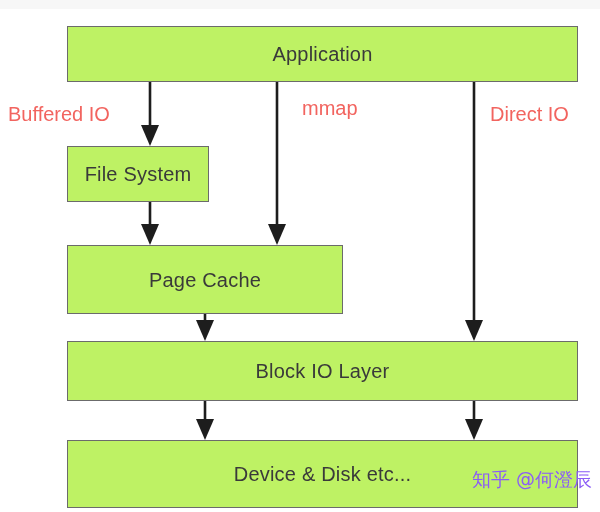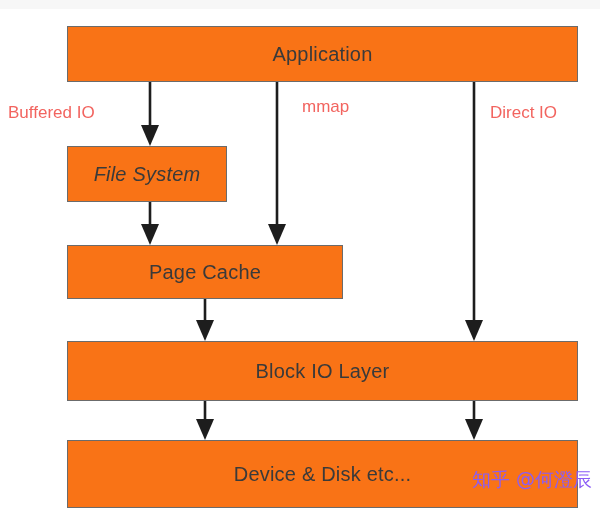--- a/index.html
+++ b/index.html
@@ -24,42 +24,42 @@
     left: 0;
     top: 0;
     width: 600px;
     height: 9px;
     background: #f7f7f7;
   }
   .node {
     position: absolute;
     box-sizing: border-box;
     border: 1.4px solid #6b6b6b;
-    background: #f97316;
+    background: #bef264;
     display: flex;
     align-items: center;
     justify-content: center;
     color: #333333;
     letter-spacing: 0.2px;
   }
   .node-label {
     font-size: 20px;
     line-height: 1;
     color: #3a3a3a;
     white-space: nowrap;
   }
   #node-application { left: 67px; top: 26px;  width: 511px; height: 56px; }
-  #node-filesystem  { left: 67px; top: 146px; width: 160px; height: 56px; font-style: italic; }
-  #node-pagecache   { left: 67px; top: 245px; width: 276px; height: 54px; }
+  #node-filesystem  { left: 67px; top: 146px; width: 142px; height: 56px; }
+  #node-pagecache   { left: 67px; top: 245px; width: 276px; height: 69px; }
   #node-blockio     { left: 67px; top: 341px; width: 511px; height: 60px; align-items: center; }
   #node-devicedisk  { left: 67px; top: 440px; width: 511px; height: 68px; }
 
   .edge-label {
     position: absolute;
-    font-size: 17px;
+    font-size: 20px;
     line-height: 1;
     color: #f2645f;
     white-space: nowrap;
   }
   #label-buffered-io { left: 8px;   top: 104px; }
   #label-mmap        { left: 302px; top: 98px; }
   #label-direct-io   { left: 490px; top: 104px; text-align: right; }
 
   .arrow {
     position: absolute;

